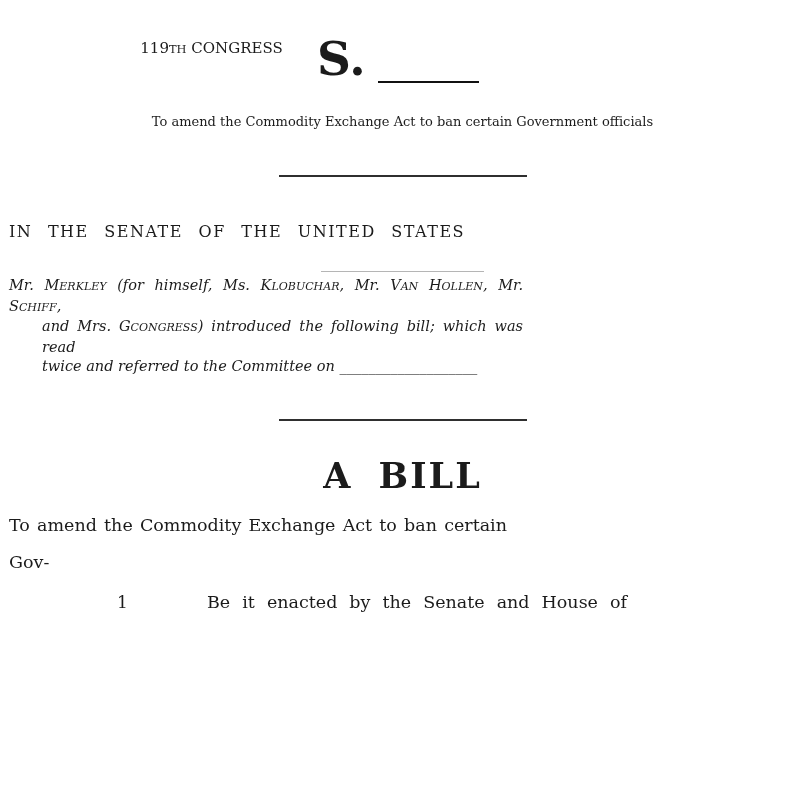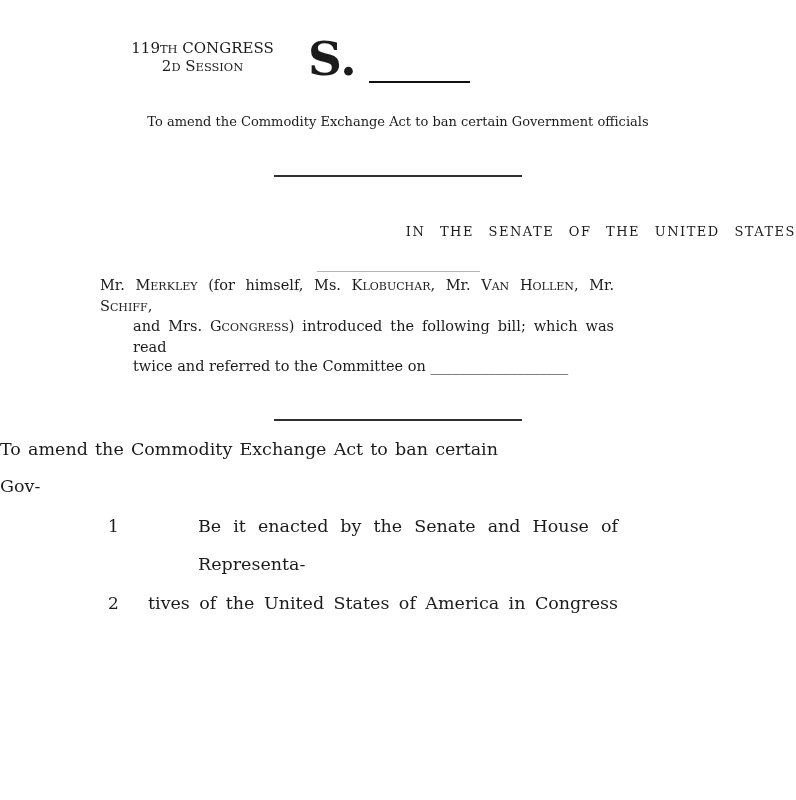--- a/index.html
+++ b/index.html
@@ -4,20 +4,21 @@
 <style>
   * { margin: 0; padding: 0; box-sizing: border-box; }
   html, body { background: #ffffff; }
   .page {
     width: 796px; height: 632px;
     background: #ffffff;
     color: #1b1b1b;
     font-family: "DejaVu Serif", "Liberation Serif", serif;
     overflow: hidden;
     position: relative;
+    padding-left: 9px;
   }
   .sc { font-size: 0.76em; }
 
   
   .header-row {
     padding-top: 34px;
     padding-left: 125px;
     display: flex;
     align-items: flex-start;
   }
@@ -58,34 +59,34 @@
   
   .rule { height: 0; margin-left: auto; margin-right: auto; }
   .rule-dark { width: 248px; border-top: 2px solid #2f2f2f; }
   .rule-light { width: 163px; border-top: 1px solid #b5b5b5; }
   .rule-1 { margin-top: 43px; }
   .rule-2 { margin-top: 27px; }
   .rule-3 { margin-top: 42px; }
 
   .senate-heading {
     margin-top: 43px;
-    text-align: right;
-    font-size: 13px;
+    text-align: left;
+    font-size: 16px;
     line-height: 24px;
     letter-spacing: 1.5px;
     word-spacing: 9px;
   }
 
   
   .sponsor {
     margin-top: 4px;
-    margin-left: 100px;
     width: 514px;
     font-size: 14.5px;
     line-height: 19.5px;
+    font-style: italic;
   }
   .sponsor-line { text-align: justify; }
   .sponsor-line.stretch { text-align-last: justify; }
   .sponsor-line.cont { padding-left: 33px; }
 
   .a-bill {
     margin-top: 34px;
     text-align: center;
     font-size: 35px;
     font-weight: bold;
@@ -130,21 +131,20 @@
   .bill-line.italic .line-text { }
 </style>
 </head>
 <body>
 
 <div class="page">
 
   <div class="header-row">
     <div class="congress-block">
       <div><span>119</span><span class="sc">TH</span><span> CONGRESS</span></div>
-      <div><span>2</span><span class="sc">D</span><span> S</span><span class="sc">ESSION</span></div>
     </div>
     <div class="bill-number">
       <span class="s-glyph">S.</span>
       <span class="s-blank"></span>
     </div>
   </div>
 
   <div class="summary">
     <div>To amend the Commodity Exchange Act to ban certain Government officials</div>
   </div>
@@ -156,20 +156,21 @@
   <div class="rule rule-light rule-2"></div>
 
   <div class="sponsor">
     <div class="sponsor-line stretch"><span>Mr. M</span><span class="sc">ERKLEY</span><span> (for himself, Ms. K</span><span class="sc">LOBUCHAR</span><span>, Mr. V</span><span class="sc">AN</span><span> H</span><span class="sc">OLLEN</span><span>, Mr. S</span><span class="sc">CHIFF</span><span>,</span></div>
     <div class="sponsor-line stretch cont"><span>and Mrs. G</span><span class="sc">CONGRESS</span><span>) introduced the following bill; which was read</span></div>
     <div class="sponsor-line cont"><span>twice and referred to the Committee on </span><span>___________________</span></div>
   </div>
 
   <div class="rule rule-dark rule-3"></div>
 
+  <div class="a-bill">A BILL</div>
 
   <div class="long-title">
     <div class="lt-line stretch">To amend the Commodity Exchange Act to ban certain Gov-</div>
   </div>
 
   <div class="body-lines">
     <div class="bill-line italic indent stretch">
       <span class="num">1</span>
       <span class="line-text">Be it enacted by the Senate and House of Representa-</span>
     </div>

